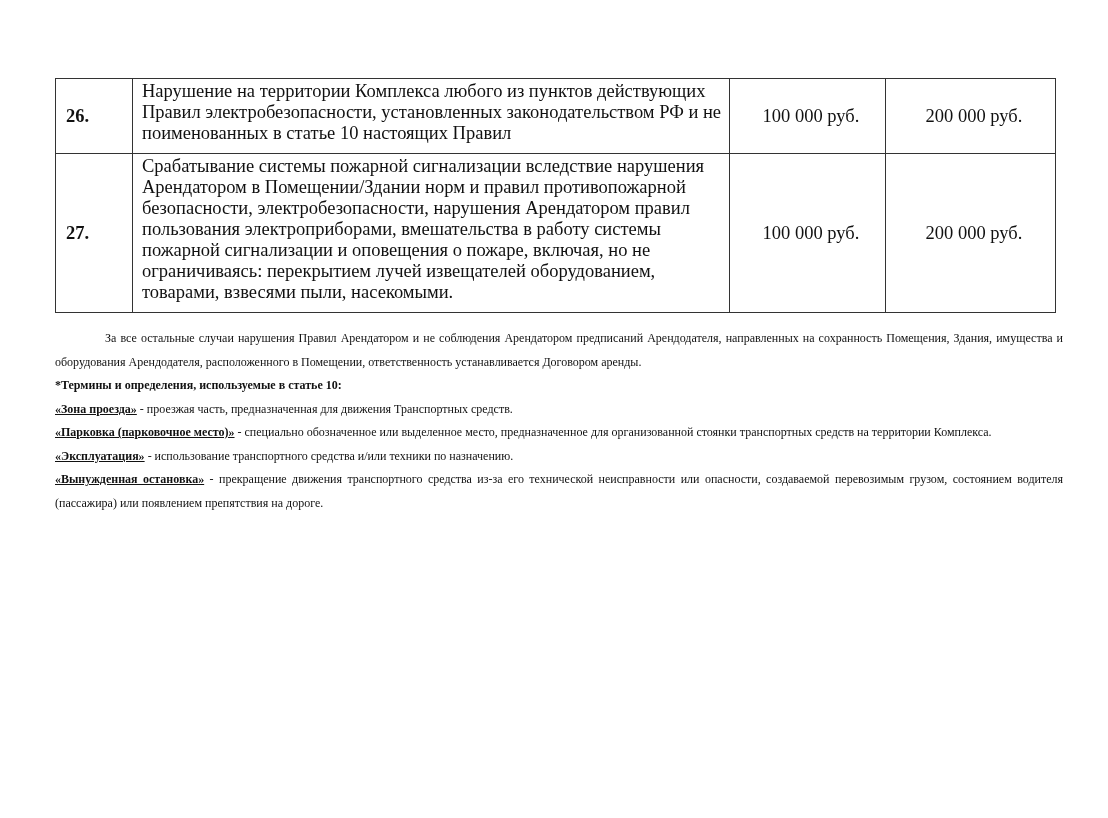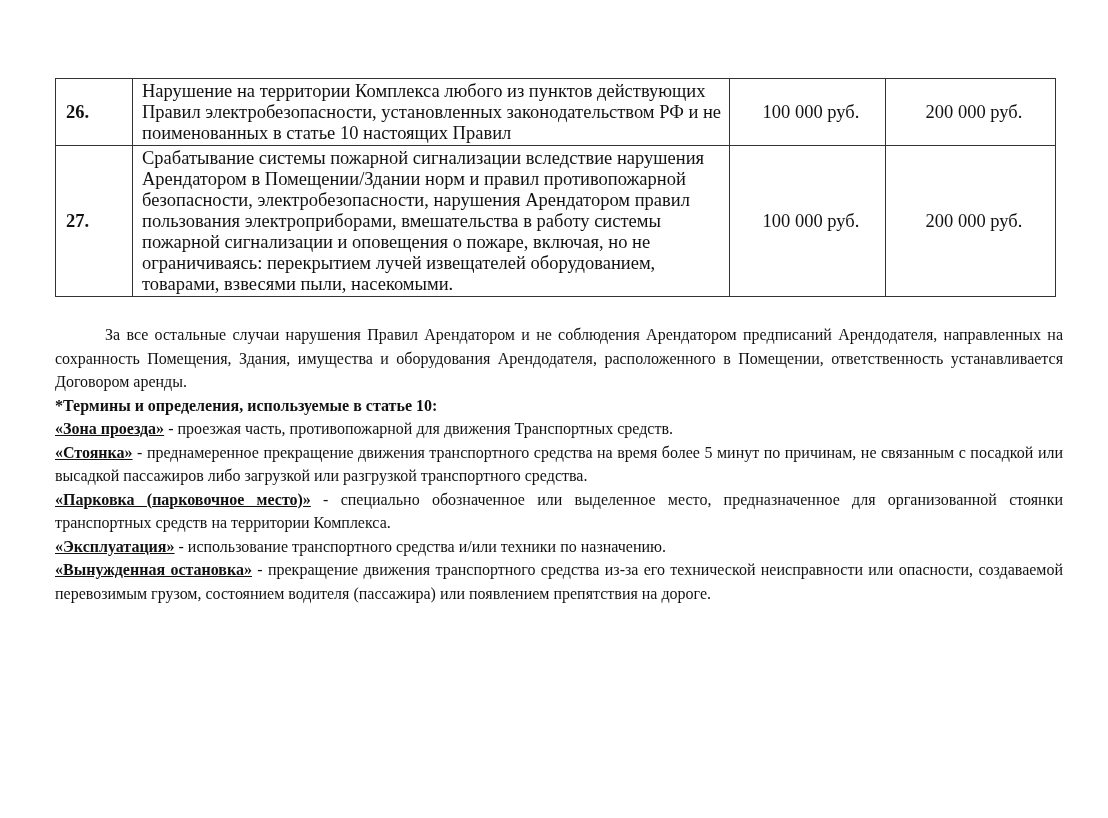--- a/index.html
+++ b/index.html
@@ -38,35 +38,35 @@
   col.c-desc   { width: 597px; }
   col.c-fine1  { width: 156px; }
   col.c-fine2  { width: 170px; }
 
   td.num-cell {
     padding: 2px 4px 2px 10px;
     font-weight: bold;
     margin-top: 6px;
   }
   td.desc-cell {
-    padding: 2px 6px 1px 9px;
+    padding: 2px 6px 9px 9px;
     vertical-align: top;
     text-align: left;
     margin-left: 48px;
   }
   td.fine-cell {
     padding: 2px 4px 2px 11px;
     text-align: center;
   }
 
   
   .text-block {
-    margin-top: 26px;
+    margin-top: 14px;
     width: 1008px;
-    font-size: 16px;
+    font-size: 12px;
     line-height: 23.5px;
     text-align: justify;
   }
   .text-block p {
     margin: 0;
     padding: 0;
   }
   p.indented { text-indent: 50px; }
   .terms-heading {
     font-weight: bold;
@@ -103,23 +103,22 @@
     </tbody>
   </table>
 
   <div class="text-block">
 
     <p class="indented">За все остальные случаи нарушения Правил Арендатором и не соблюдения Арендатором предписаний Арендодателя, направленных на сохранность Помещения, Здания, имущества и оборудования Арендодателя, расположенного в Помещении, ответственность устанавливается Договором аренды.</p>
 
 
     <p class="terms-heading">*Термины и определения, используемые в статье 10:</p>
 
-    <p><span class="term-name">«Зона проезда»</span> <span>- проезжая часть, противопожарной для движения Транспортных средств.</span></p>
+    <p><span class="term-name">«Зона проезда»</span> <span>- проезжая часть, предназначенная для движения Транспортных средств.</span></p>
 
-    <p><span class="term-name">«Стоянка»</span> <span>- преднамеренное прекращение движения транспортного средства на время более 5 минут по причинам, не связанным с посадкой или высадкой пассажиров либо загрузкой или разгрузкой транспортного средства.</span></p>
 
     <p><span class="term-name">«Парковка (парковочное место)»</span> <span>- специально обозначенное или выделенное место, предназначенное для организованной стоянки транспортных средств на территории Комплекса.</span></p>
 
 
     <p><span class="term-name">«Эксплуатация»</span> <span>- использование транспортного средства и/или техники по назначению.</span></p>
 
     <p><span class="term-name">«Вынужденная остановка»</span> <span>- прекращение движения транспортного средства из-за его технической неисправности или опасности, создаваемой перевозимым грузом, состоянием водителя (пассажира) или появлением препятствия на дороге.</span></p>
 
   </div>
 

